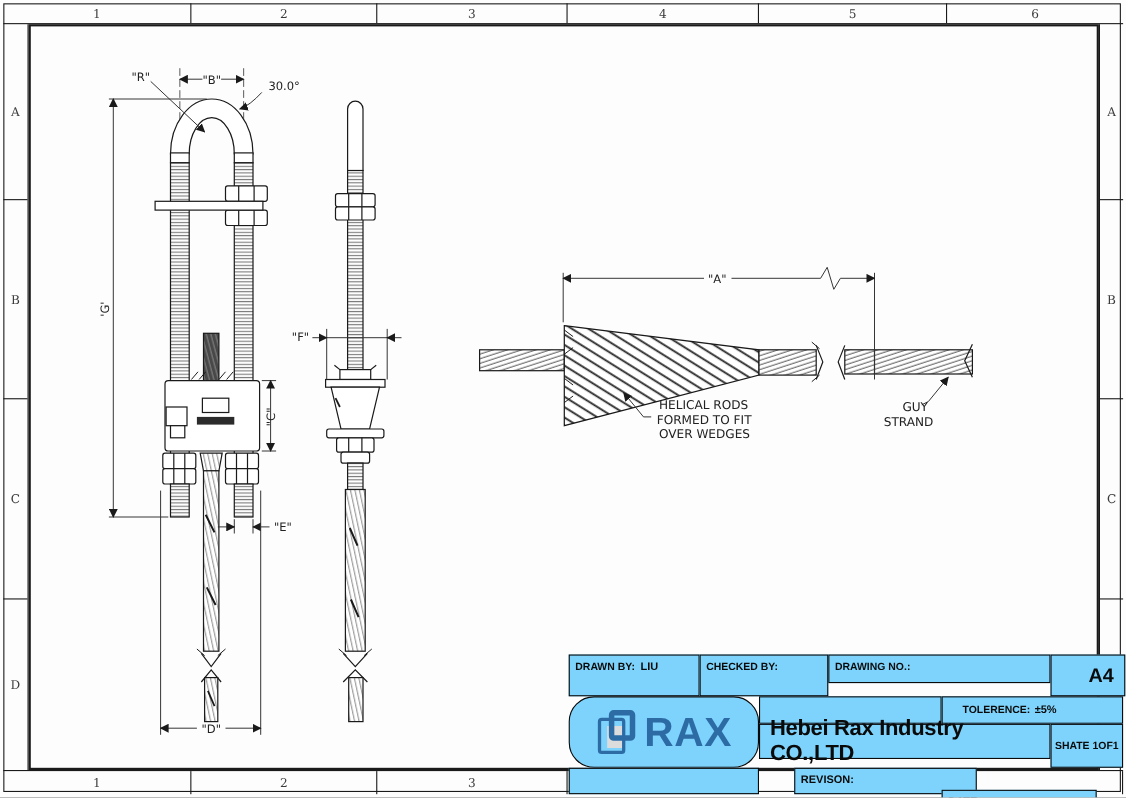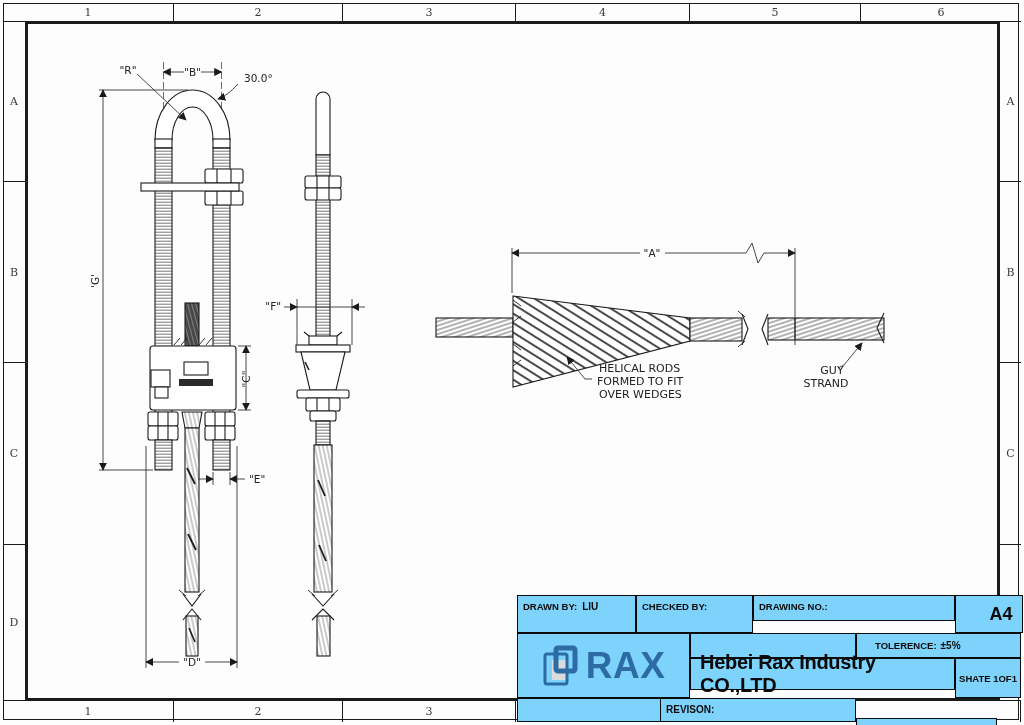--- a/index.html
+++ b/index.html
@@ -303,21 +303,21 @@
   <div class="tb" style="left:636px;top:595px;width:117px;height:38px;">
     <span class="tb-label">CHECKED BY:</span>
   </div>
   <div class="tb" style="left:753px;top:595px;width:202px;height:26px;">
     <span class="tb-label">DRAWING NO.:</span>
   </div>
   <div class="tb tb-a4" style="left:955px;top:595px;width:68px;height:38px;padding-left:24px;">
     <span>A4</span>
   </div>
 
-  <div class="tb tb-logo" style="left:517px;top:633px;width:173px;height:65px;">
+  <div class="tb tb-logo" style="left:517px;top:633px;width:173px;height:65px;border-radius:23px;">
     <svg width="38" height="44" viewBox="0 0 38 44">
       <rect x="10" y="16" width="16" height="20" fill="#dcdcdc"></rect>
       <rect x="3" y="10" width="22" height="30" rx="2" fill="none" stroke="#2d6ba5" stroke-width="3"></rect>
       <rect x="14" y="4" width="19" height="23" rx="2" fill="none" stroke="#2d6ba5" stroke-width="5"></rect>
     </svg>
     <span class="logo-text">RAX</span>
   </div>
   <div class="tb" style="left:690px;top:633px;width:166px;height:25px;"></div>
   <div class="tb tol-row" style="left:856px;top:633px;width:165px;height:25px;">
     <span class="tb-label" style="padding:0 4px 0 0;">TOLERENCE:</span>
@@ -325,20 +325,20 @@
   </div>
 
   <div class="tb tb-company" style="left:690px;top:658px;width:265px;height:32px;">
     <span>Hebei Rax Industry CO.,LTD</span>
   </div>
   <div class="tb tb-sheet" style="left:955px;top:658px;width:66px;height:40px;">
     <span>SHATE 1OF1</span>
   </div>
 
   <div class="tb" style="left:517px;top:698px;width:173px;height:24px;"></div>
-  <div class="tb" style="left:660px;top:698px;width:196px;height:24px;">
+  <div class="tb" style="left:722px;top:698px;width:166px;height:24px;">
     <span class="tb-label" style="font-size:10px;">REVISON:</span>
   </div>
   <div class="tb" style="left:856px;top:698px;width:141px;height:24px;margin-top:20px;">
     <span class="tb-label" style="font-size:10px;">DATE:</span>
   </div>
 
 </div>
 
 </body></html>

